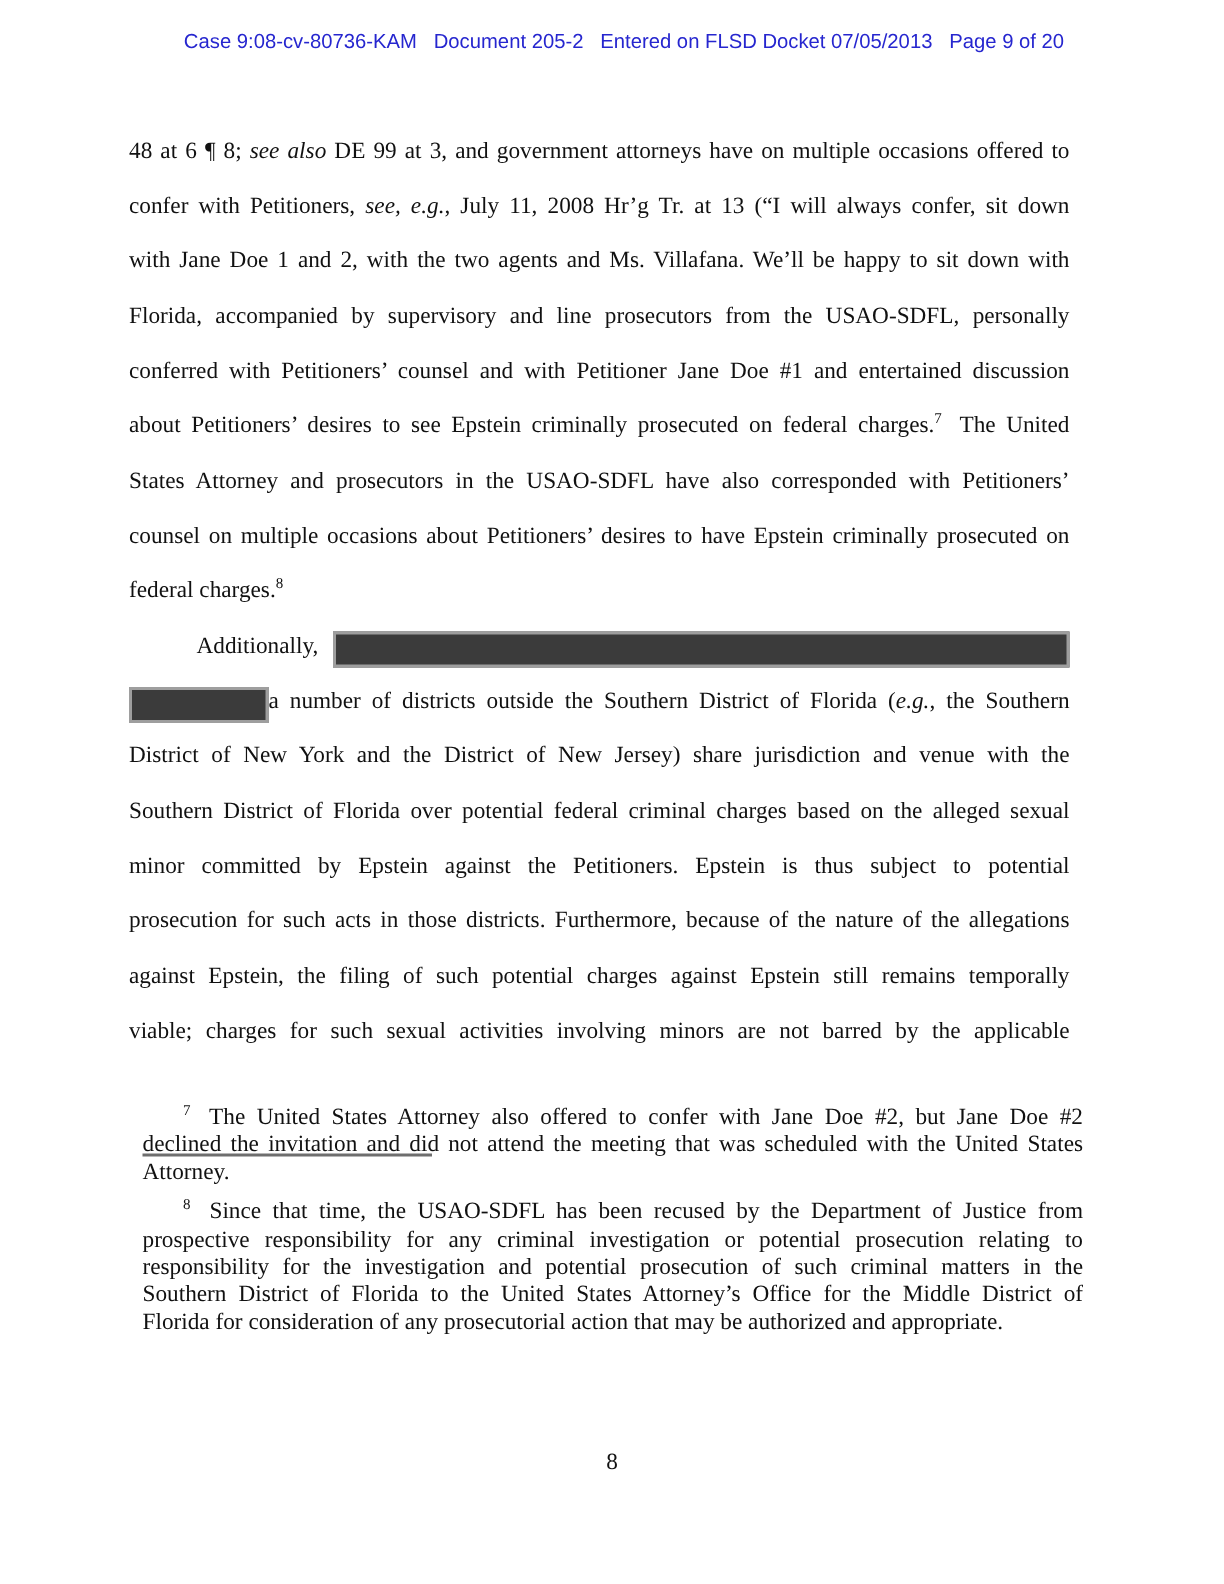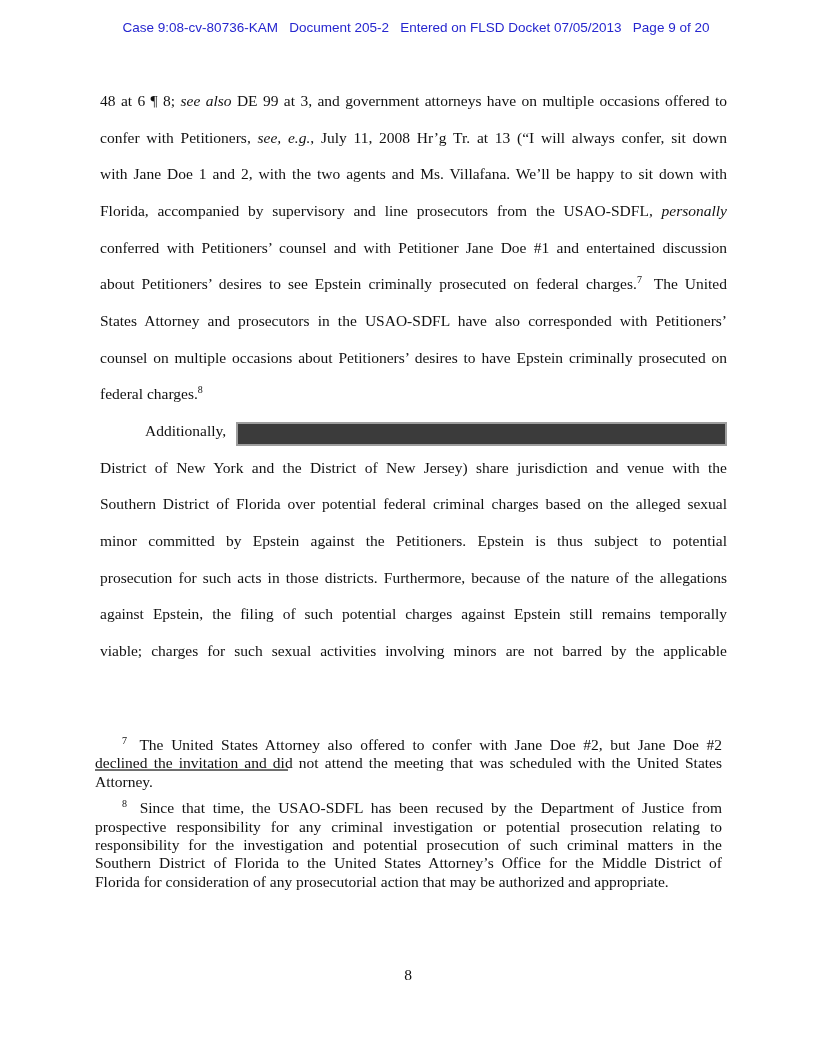--- a/index.html
+++ b/index.html
@@ -23,21 +23,21 @@
     left: 16px;
     right: 0;
     text-align: center;
     font-family: "Liberation Sans", sans-serif;
     font-size: 13.5px;
     color: #2626cf;
     white-space: pre;
   }
   .body-text {
     position: absolute;
-    left: 100px;
+    left: 86px;
     width: 627px;
     top: 83px;
     font-size: 15.5px;
     line-height: 36.65px;
   }
   .footnote-rule {
     position: absolute;
     left: 95px;
     top: 769px;
     width: 193px;
@@ -87,29 +87,30 @@
 
 <div class="page">
 
   <div class="case-header">Case 9:08-cv-80736-KAM   Document 205-2   Entered on FLSD Docket 07/05/2013   Page 9 of 20</div>
 
   <div class="body-text">
     <div>
         <div class="line"><span>48 at 6 ¶ 8; </span><span style="font-style: italic;">see also</span><span> DE 99 at 3, and government attorneys have on multiple occasions offered to</span></div>
         <div class="line"><span>confer with Petitioners, </span><span style="font-style: italic;">see, e.g.</span><span>, July 11, 2008 Hr’g Tr. at 13 (“I will always confer, sit down</span></div>
         <div class="line"><span>with Jane Doe 1 and 2, with the two agents and Ms. Villafana.  We’ll be happy to sit down with</span></div>
-        <div class="line"><span>Florida, accompanied by supervisory and line prosecutors from the USAO-SDFL, </span><span style="font-style: italic;">personally</span></div>
+        <div class="line"><span>Florida, accompanied by supervisory and line prosecutors from the USAO-SDFL, </span><span style="">personally</span></div>
         <div class="line"><span>conferred with Petitioners’ counsel and with Petitioner Jane Doe #1 and entertained discussion</span></div>
         <div class="line"><span>about Petitioners’ desires to see Epstein criminally prosecuted on federal charges.</span><span class="sup">7</span><span> The United</span></div>
         <div class="line"><span>States Attorney and prosecutors in the USAO-SDFL have also corresponded with Petitioners’</span></div>
         <div class="line"><span>counsel on multiple occasions about Petitioners’ desires to have Epstein criminally prosecuted on</span></div>
         <div class="line last"><span>federal charges.</span><span class="sup">8</span></div>
       </div>
     <div>
         <div class="line" style="text-indent: 45px;"><span>Additionally, </span><span class="redaction" style="width: 487px; height: 20px;"></span></div>
+        <div class="line"><span class="redaction" style="width: 89px; height: 20px;"></span><span>a number of districts outside the Southern District of Florida (</span><span style="font-style: italic;">e.g.</span><span>, the Southern</span></div>
         <div class="line"><span>District of New York and the District of New Jersey) share jurisdiction and venue with the</span></div>
         <div class="line"><span>Southern District of Florida over potential federal criminal charges based on the alleged sexual</span></div>
         <div class="line"><span>minor committed by Epstein against the Petitioners.  Epstein is thus subject to potential</span></div>
         <div class="line"><span>prosecution for such acts in those districts.  Furthermore, because of the nature of the allegations</span></div>
         <div class="line"><span>against Epstein, the filing of such potential charges against Epstein still remains temporally</span></div>
         <div class="line"><span>viable; charges for such sexual activities involving minors are not barred by the applicable</span></div>
       </div>
   </div>
 
   <div class="footnote-rule"></div>

